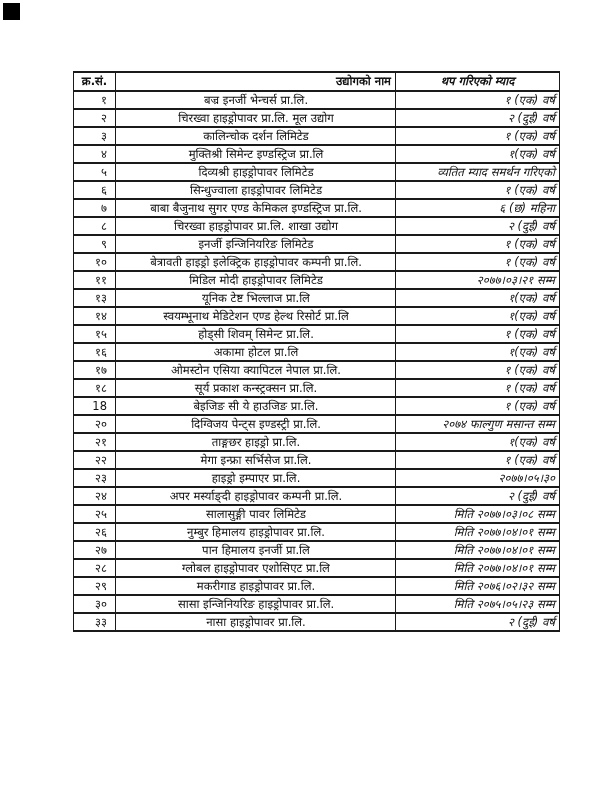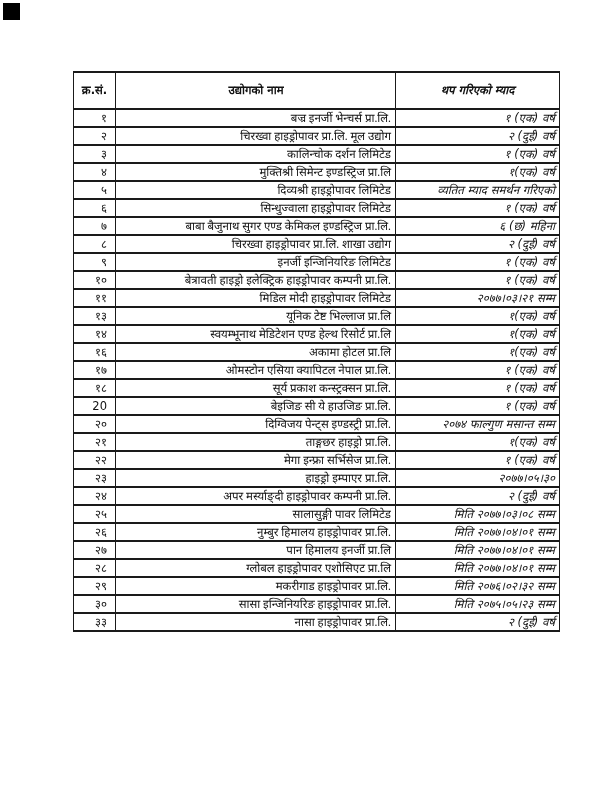--- a/index.html
+++ b/index.html
@@ -47,25 +47,25 @@
     height: 16px;
     padding: 0 4px;
     vertical-align: middle;
     white-space: nowrap;
     overflow: hidden;
   }
   .ext-table th { height: 17px; font-weight: bold; }
   .col-sn { width: 37px; }
   .col-name { width: 270px; }
   .col-duration { width: 155px; font-style: italic; }
-  th.col-sn { text-align: center; padding: 9px 2px; }
-  th.col-name { text-align: center; padding-left: 5px; margin-top: 12px; }
+  th.col-sn { text-align: center; padding: 0 2px; }
+  th.col-name { text-align: right; padding-left: 5px; margin-top: 12px; }
   th.col-duration { text-align: center; }
   td.col-sn { text-align: right; padding-right: 8px; }
-  td.col-name { text-align: right; padding-left: 5px; font-family: Liberation Serif, serif; }
+  td.col-name { text-align: center; padding-left: 5px; }
   td.col-duration { text-align: right; }
 </style>
 </head>
 <body>
 
 <div class="sheet">
   <div class="corner-mark"></div>
 
   <table class="ext-table">
     <thead>
@@ -148,41 +148,46 @@
     <td class="col-name">यूनिक टेष्ट भिल्लाज प्रा.लि</td>
     <td class="col-duration">१(एक) वर्ष</td>
   </tr>
 
   <tr>
     <td class="col-sn">१४</td>
     <td class="col-name">स्वयम्भूनाथ मेडिटेशन एण्ड हेल्थ रिसोर्ट प्रा.लि</td>
     <td class="col-duration">१(एक) वर्ष</td>
   </tr>
 
+  <tr>
+    <td class="col-sn">१५</td>
+    <td class="col-name">होड्सी शिवम् सिमेन्ट प्रा.लि.</td>
+    <td class="col-duration">१ (एक) वर्ष</td>
+  </tr>
 
   <tr>
     <td class="col-sn">१६</td>
     <td class="col-name">अकामा होटल प्रा.लि</td>
     <td class="col-duration">१(एक) वर्ष</td>
   </tr>
 
   <tr>
     <td class="col-sn">१७</td>
     <td class="col-name">ओमस्टोन एसिया क्यापिटल नेपाल प्रा.लि.</td>
     <td class="col-duration">१ (एक) वर्ष</td>
   </tr>
 
   <tr>
     <td class="col-sn">१८</td>
     <td class="col-name">सूर्य प्रकाश कन्स्ट्रक्सन प्रा.लि.</td>
     <td class="col-duration">१ (एक) वर्ष</td>
   </tr>
 
   <tr>
-    <td class="col-sn">20</td>
+    <td class="col-sn">18</td>
     <td class="col-name">बेइजिङ सी ये हाउजिङ प्रा.लि.</td>
     <td class="col-duration">१ (एक) वर्ष</td>
   </tr>
 
   <tr>
     <td class="col-sn">२०</td>
     <td class="col-name">दिग्विजय पेन्ट्स इण्डस्ट्री प्रा.लि.</td>
     <td class="col-duration">२०७४ फाल्गुण मसान्त सम्म</td>
   </tr>
 

